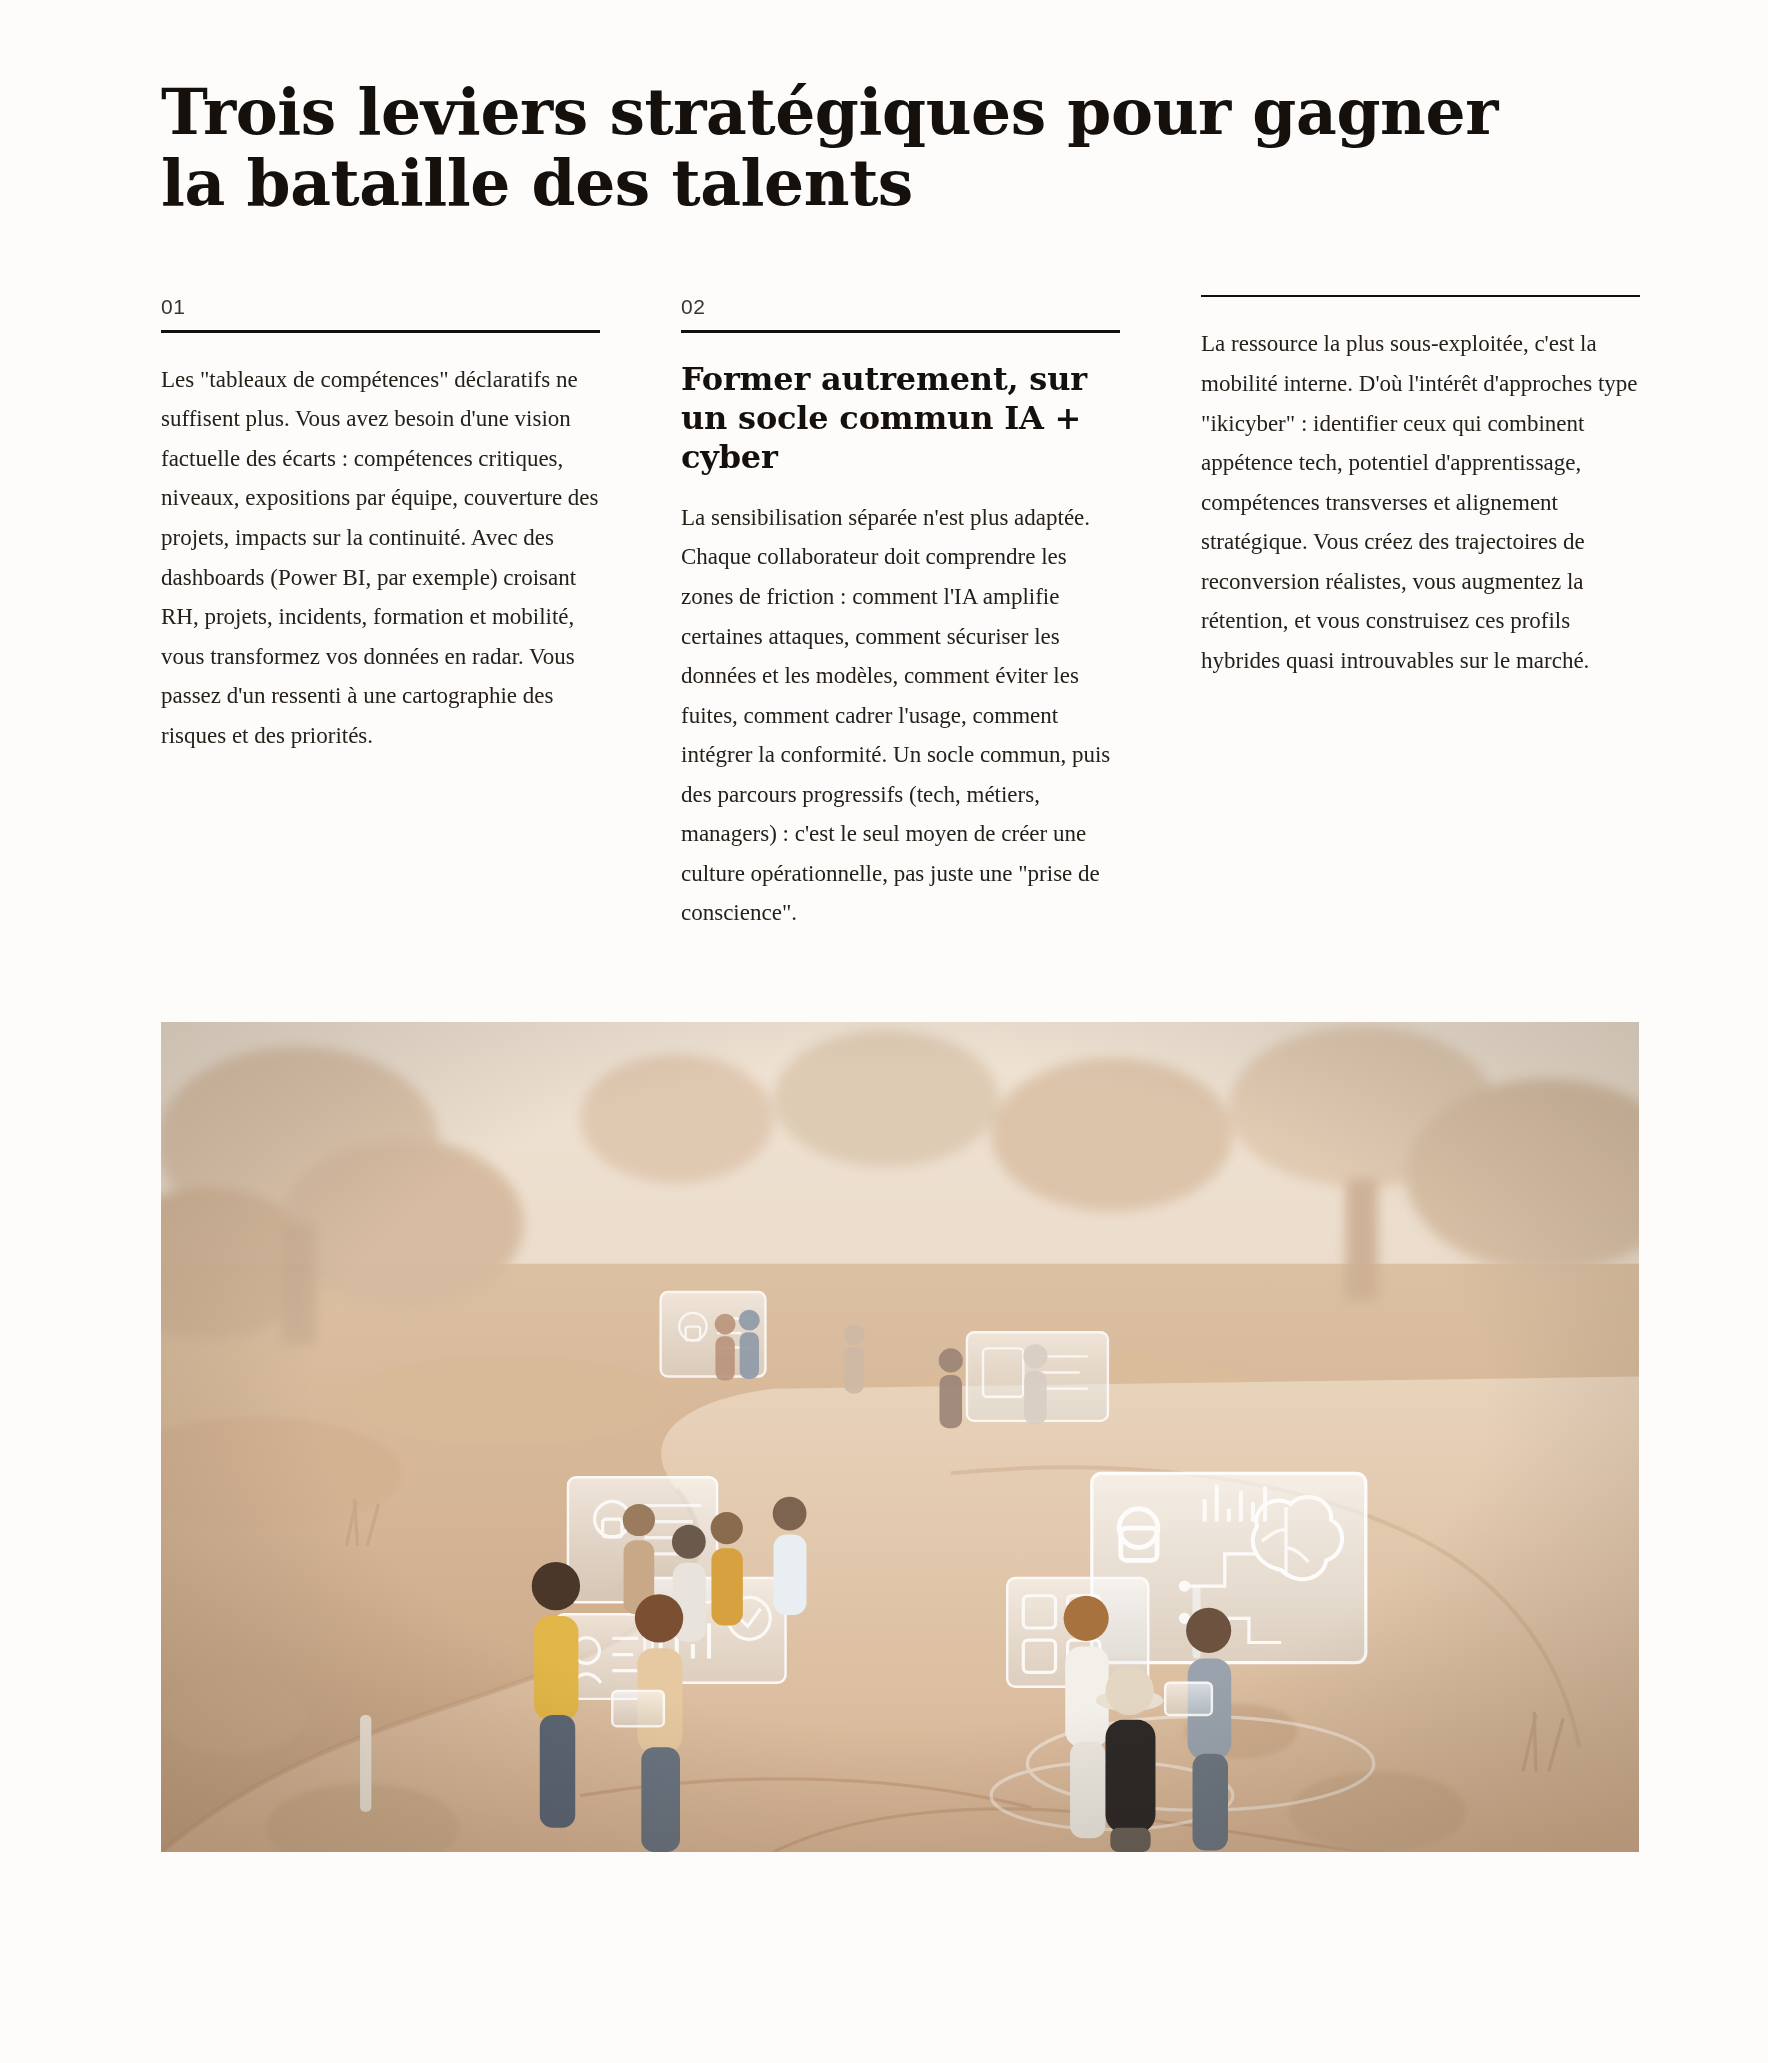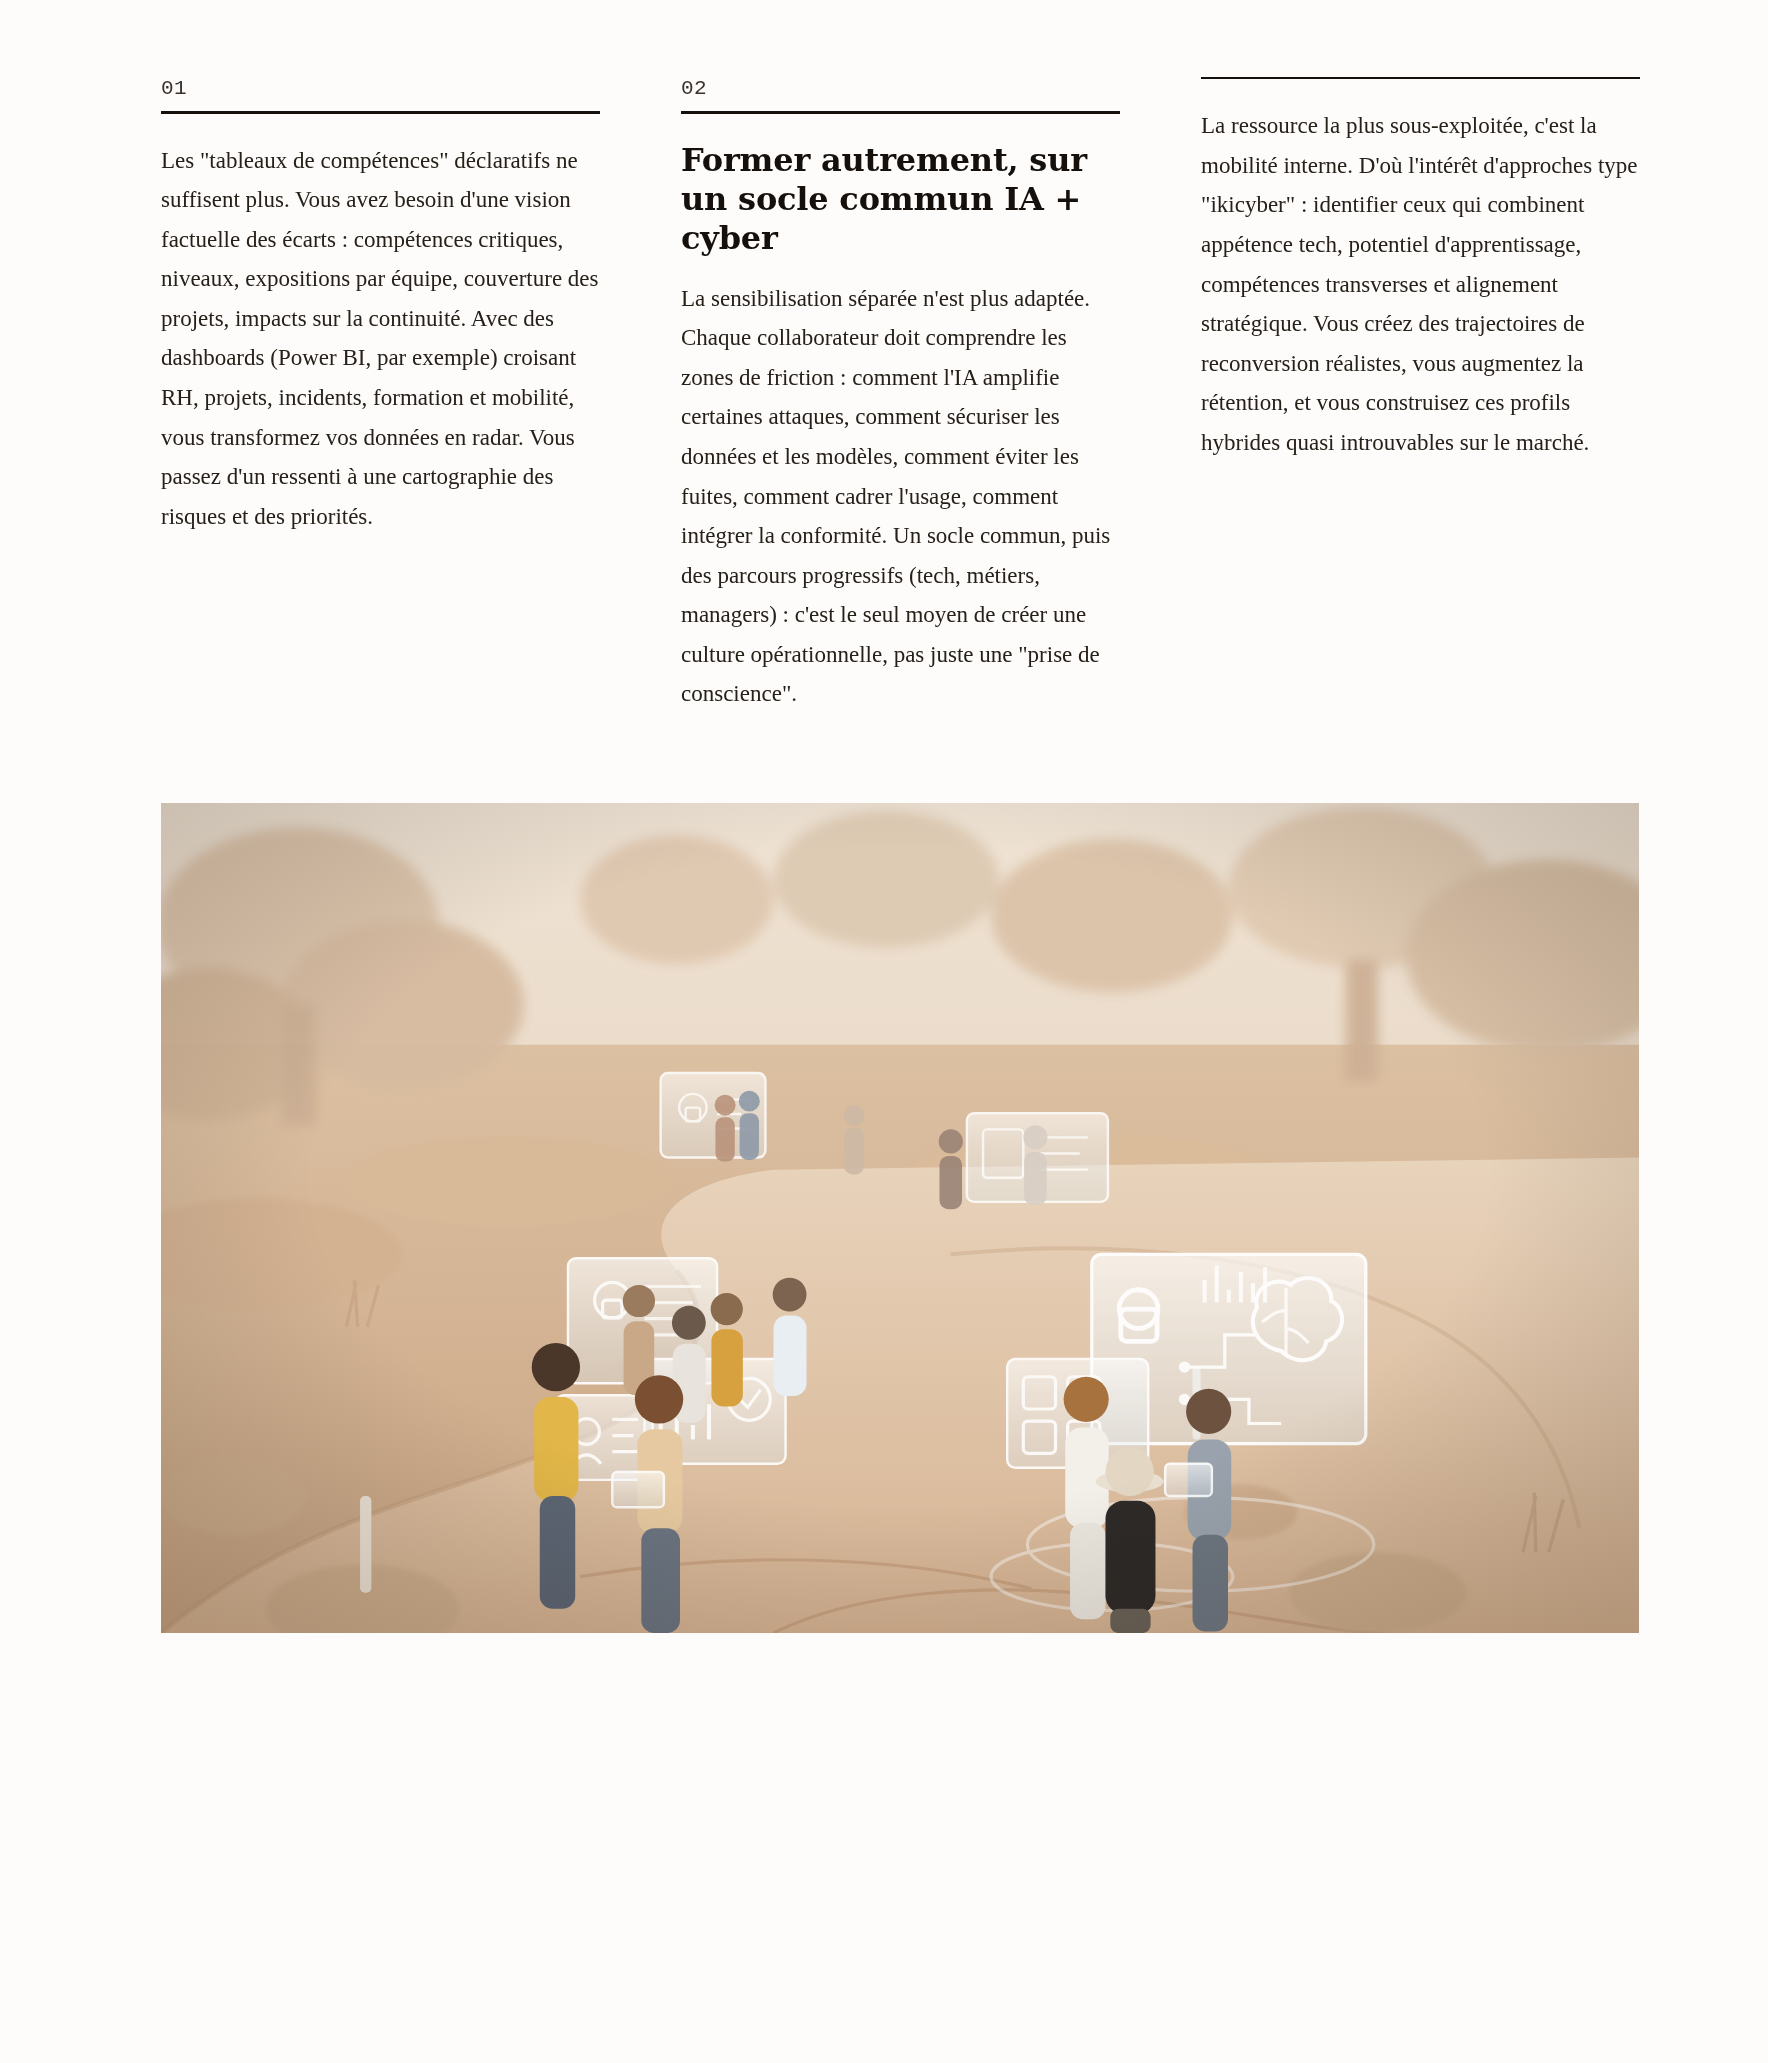--- a/index.html
+++ b/index.html
@@ -34,21 +34,21 @@
   .columns {
     display: grid;
     grid-template-columns: 1fr 1fr 1fr;
     column-gap: 81px;
     align-items: start;
   }
   .col {
     position: relative;
   }
   .col-num {
-    font-family: Liberation Mono, monospace;
+    font-family: Liberation Sans, sans-serif;
     font-size: 21px;
     letter-spacing: 0.5px;
     color: #3a322c;
     padding-bottom: 11.3px;
     display: block;
   }
   .rule {
     height: 2.4px;
     background: #15100c;
     width: 100%;
@@ -82,20 +82,21 @@
     display: block;
     width: 100%;
     height: 100%;
   }
 </style>
 </head>
 <body>
 
 <div class="page">
 
+  <h1 class="headline">Trois leviers stratégiques pour gagner la bataille des talents</h1>
 
   <div class="columns">
 
     <div class="col">
       <span class="col-num">01</span>
       <div class="rule"></div>
       <p class="col-body">Les "tableaux de compétences" déclaratifs ne suffisent plus. Vous avez besoin d'une vision factuelle des écarts : compétences critiques, niveaux, expositions par équipe, couverture des projets, impacts sur la continuité. Avec des dashboards (Power BI, par exemple) croisant RH, projets, incidents, formation et mobilité, vous transformez vos données en radar. Vous passez d'un ressenti à une cartographie des risques et des priorités.</p>
     </div>
 
     <div class="col">

